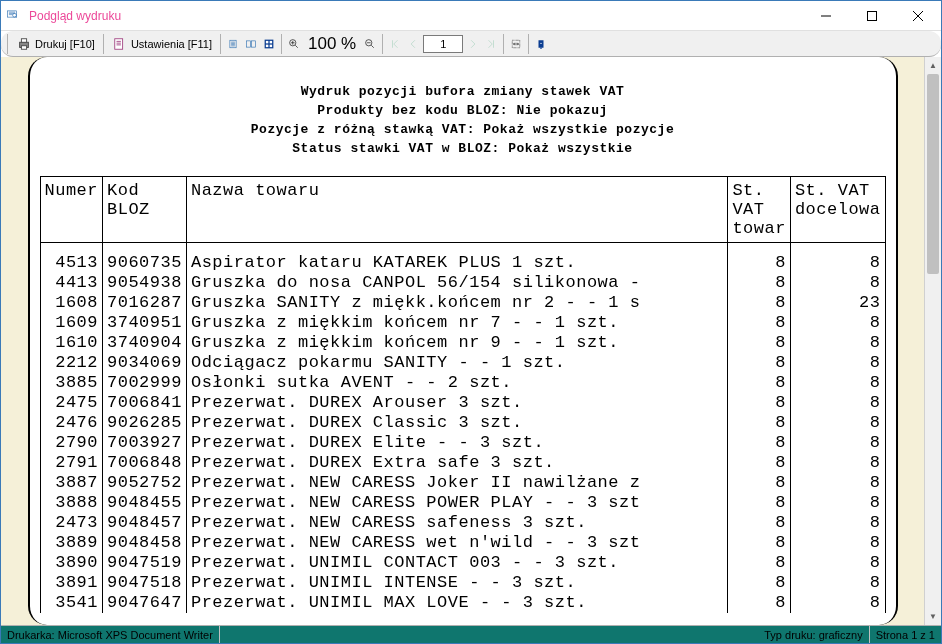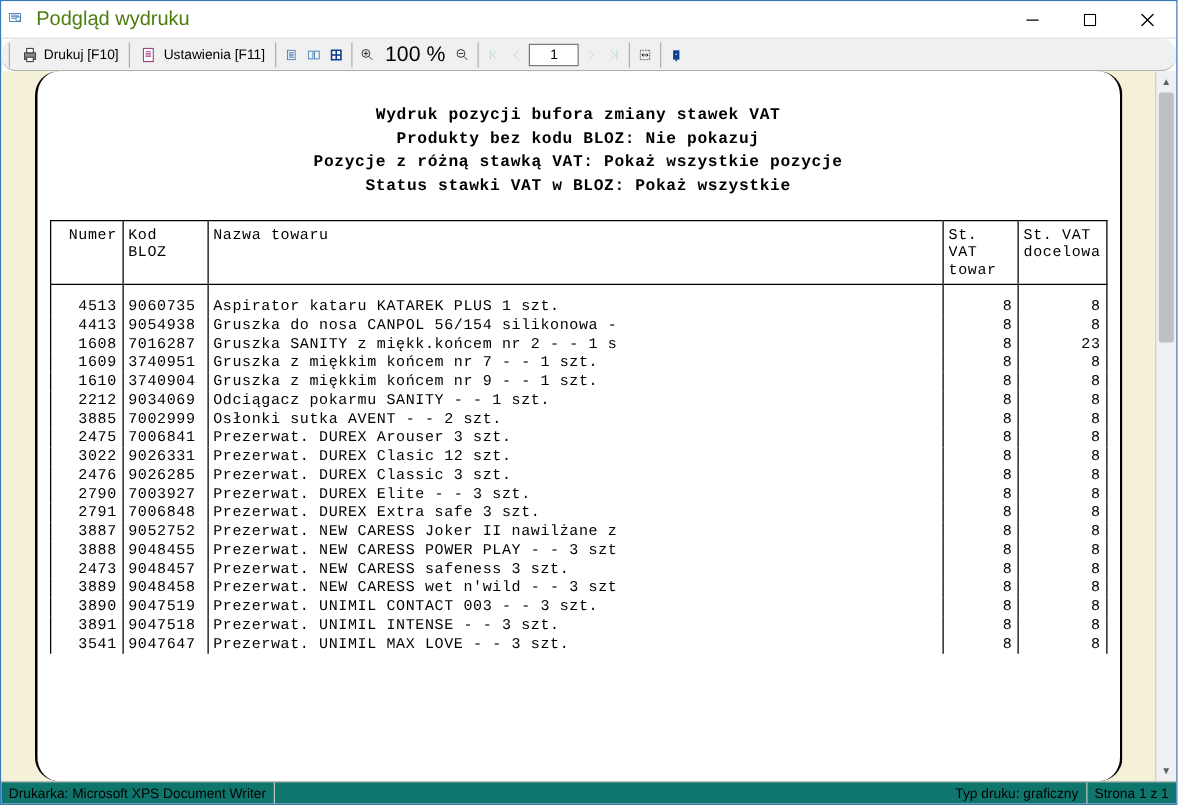--- a/index.html
+++ b/index.html
@@ -17,21 +17,21 @@
 
 .titlebar {
   height: 30px;
   background: #fff;
   display: flex;
   align-items: center;
   padding-left: 6px;
   border-bottom: 1px solid #e0e0e0;
 }
 .titlebar .app-icon { width: 16px; height: 16px; margin-right: 6px; }
-.titlebar .title { flex: 1; font-size: 16px; color: #4d7c0f; }
+.titlebar .title { flex: 1; font-size: 12px; color: #ec4899; }
 .titlebar .wbtn {
   width: 46px; height: 30px; display: flex; align-items: center; justify-content: center;
   cursor: default;
 }
 .titlebar svg { width: 10px; height: 10px; }
 
 
 .toolbar {
   height: 26px;
   background: #f0f0f0;
@@ -93,21 +93,21 @@
   font-size: 13px;
   color: #000;
   letter-spacing: 0.5px;
   border-radius: 19px;
 }
 .page .hdr { text-align: center; line-height: 1.45; margin-bottom: 18px; font-weight: bold; }
 .report-table {
   width: 100%;
   border-collapse: collapse;
   font-family: "Courier New", monospace;
-  font-size: 12px;
+  font-size: 17px;
 }
 .report-table th, .report-table td {
   border-top: 1.5px solid #000;
   border-bottom: 1.5px solid #000;
   padding: 4px 4px;
   text-align: left;
   vertical-align: top;
   font-weight: normal;
 }
 .report-table thead th {
@@ -334,27 +334,20 @@
               <td class="col-vat2 col-border-l col-border-r">8</td>
             </tr>
             <tr>
               <td class="col-num col-border-l">2475</td>
               <td class="col-bloz col-border-l">7006841</td>
               <td class="col-name col-border-l">Prezerwat. DUREX Arouser 3 szt.</td>
               <td class="col-vat1 col-border-l">8</td>
               <td class="col-vat2 col-border-l col-border-r">8</td>
             </tr>
             <tr>
-              <td class="col-num col-border-l">3022</td>
-              <td class="col-bloz col-border-l">9026331</td>
-              <td class="col-name col-border-l">Prezerwat. DUREX Clasic 12 szt.</td>
-              <td class="col-vat1 col-border-l">8</td>
-              <td class="col-vat2 col-border-l col-border-r">8</td>
-            </tr>
-            <tr>
               <td class="col-num col-border-l">2476</td>
               <td class="col-bloz col-border-l">9026285</td>
               <td class="col-name col-border-l">Prezerwat. DUREX Classic 3 szt.</td>
               <td class="col-vat1 col-border-l">8</td>
               <td class="col-vat2 col-border-l col-border-r">8</td>
             </tr>
             <tr>
               <td class="col-num col-border-l">2790</td>
               <td class="col-bloz col-border-l">7003927</td>
               <td class="col-name col-border-l">Prezerwat. DUREX Elite - - 3 szt.</td>

